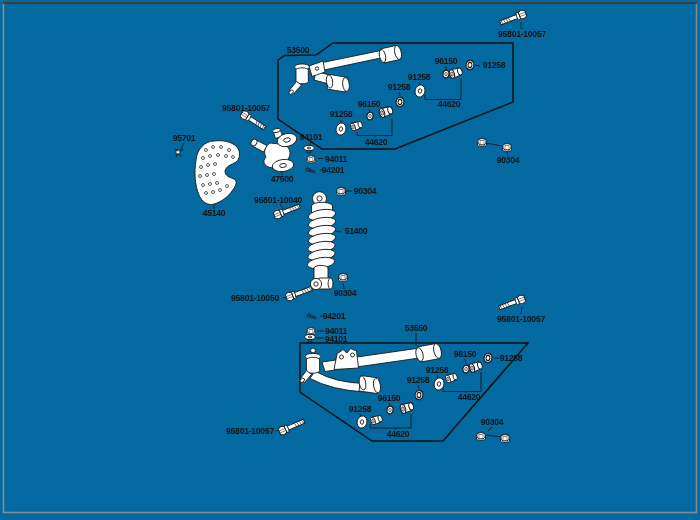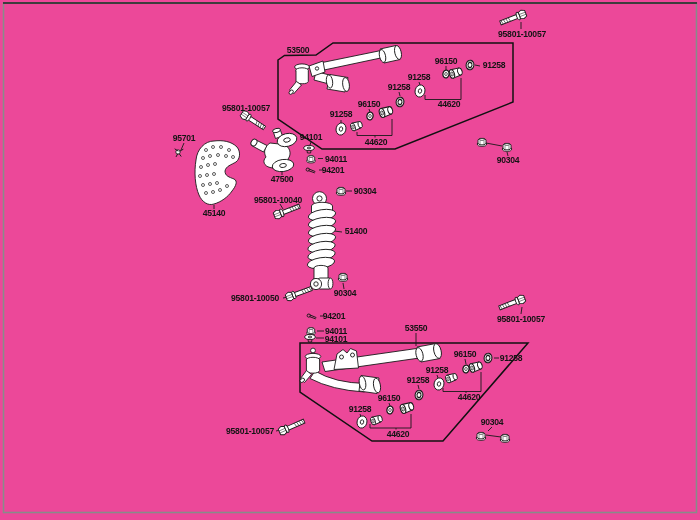--- a/index.html
+++ b/index.html
@@ -1,16 +1,16 @@
 <!DOCTYPE html>
 <html><head>
 <meta charset="utf-8">
 <style>
   html,body{margin:0;padding:0;background:#fff;}
-  .page{position:relative;width:700px;height:520px;background:#ec4899;overflow:hidden;}
+  .page{position:relative;width:700px;height:520px;background:#0369a1;overflow:hidden;}
   svg{display:block;}
   .lbl{font-family:"Liberation Sans",sans-serif;font-weight:bold;font-size:8.6px;fill:#141414;letter-spacing:-0.25px;}
   .part{fill:#ffffff;stroke:#1a1a1a;stroke-width:0.9;stroke-linejoin:round;}
   .ln{fill:none;stroke:#1a1a1a;stroke-width:0.9;}
   .box{fill:none;stroke:#111111;stroke-width:1.5;stroke-linejoin:miter;}
 </style>
 </head>
 <body>
 
 <div class="page">

